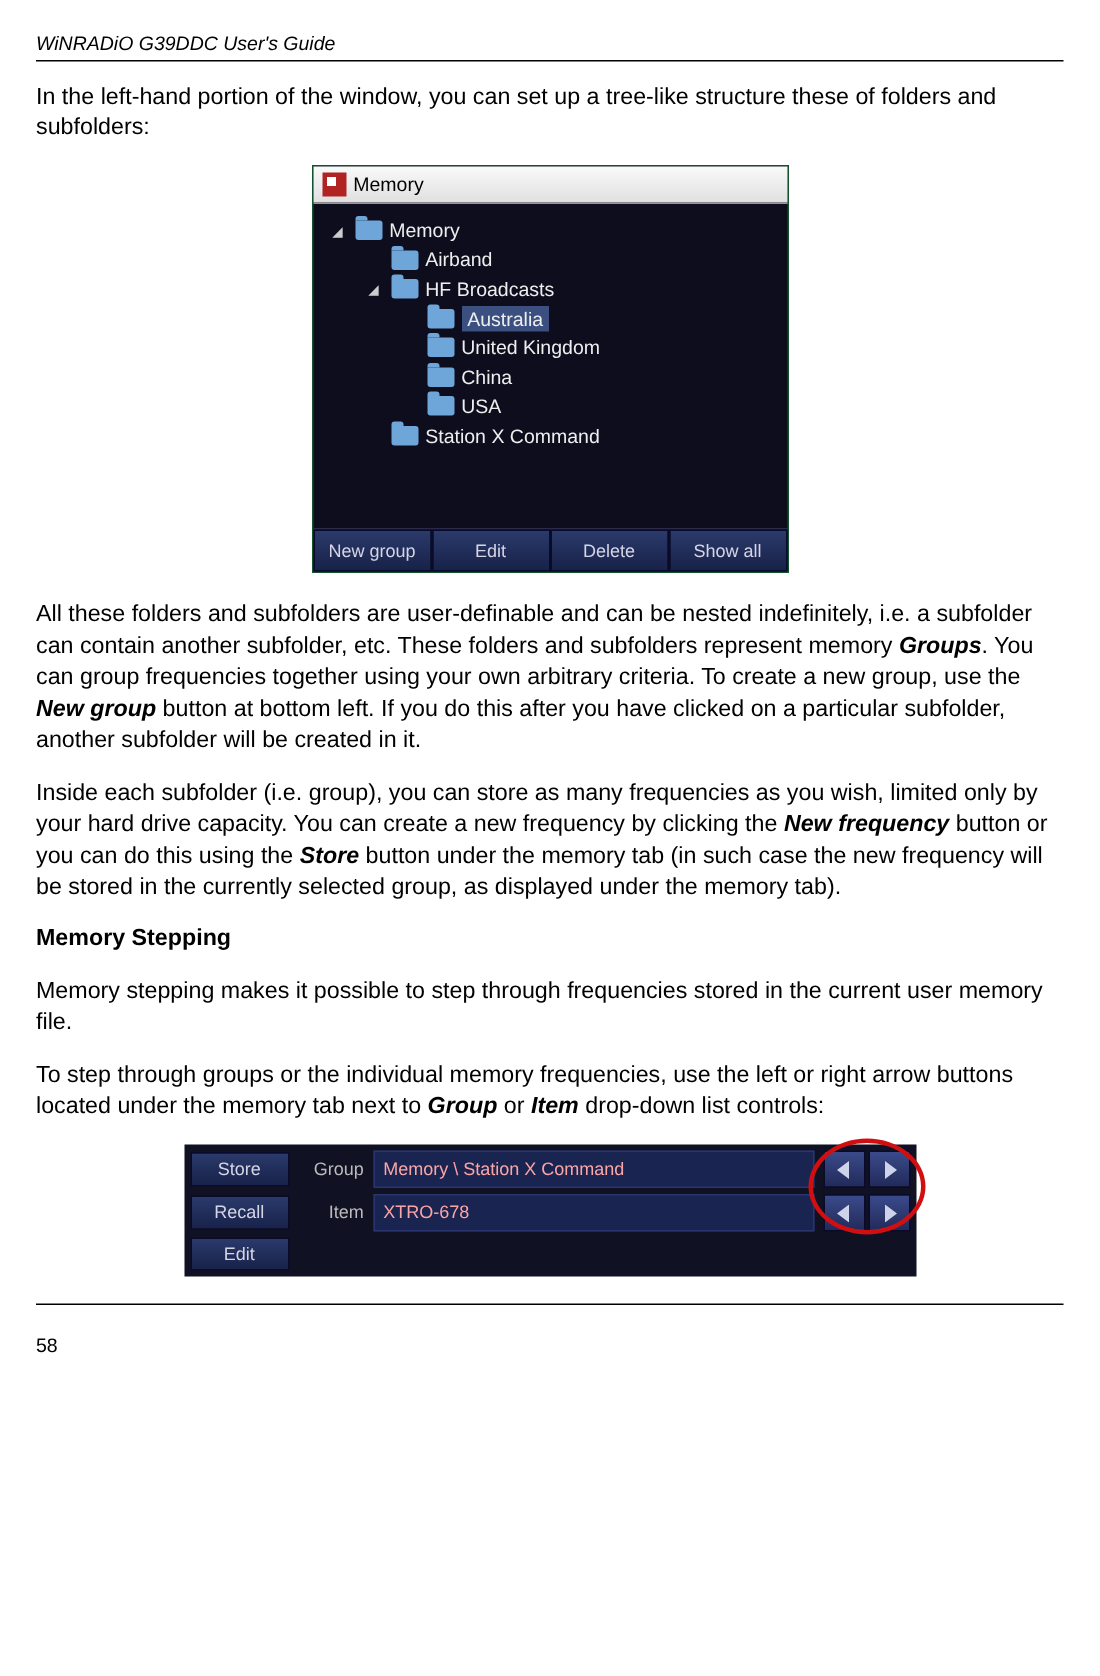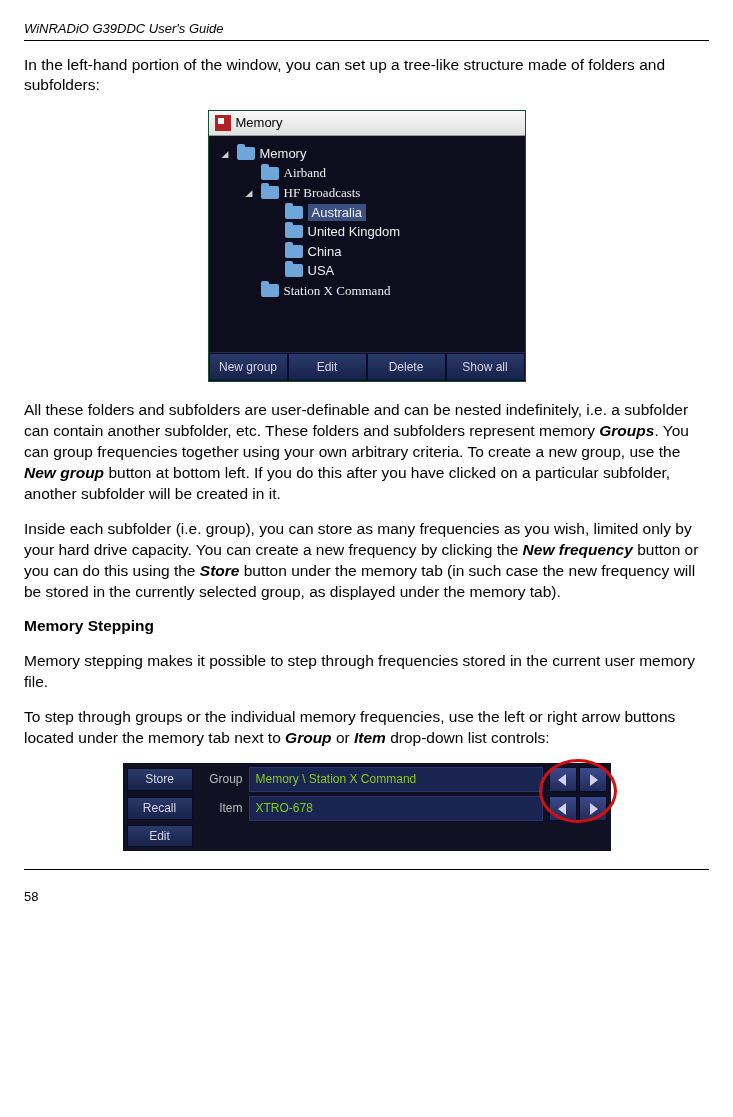--- a/index.html
+++ b/index.html
@@ -71,21 +71,21 @@
     min-height: 200px;
   }
   .tree-item {
     display: flex;
     align-items: center;
     gap: 5px;
     padding: 1px 0;
     position: relative;
   }
   .tree-indent-1 { padding-left: 14px; }
-  .tree-indent-2 { padding-left: 38px; font-family: Liberation Serif, serif; }
+  .tree-indent-2 { padding-left: 38px; }
   .tree-indent-3 { padding-left: 62px; }
   .tree-toggle {
     position: absolute;
     left: -2px;
     width: 9px;
     height: 9px;
     font-size: 9px;
     color: #ccc;
     display: flex;
     align-items: center;
@@ -161,21 +161,21 @@
     text-align: right;
     color: #bbb;
     font-size: 12px;
   }
   .field-value {
     flex: 1;
     background: #1a2450;
     border: 1px solid #2a3570;
     padding: 3px 6px;
     font-size: 12px;
-    color: #84cc16;
+    color: #fca5a5;
   }
   .arrow-group {
     display: flex;
     gap: 2px;
   }
   .arrow-btn {
     width: 26px;
     height: 23px;
     background: linear-gradient(to bottom, #3a4a8a, #222a5a);
     border: 1px solid #0a0a2a;
@@ -203,21 +203,21 @@
     margin-top: 12px;
     padding-top: 18px;
     font-size: 13px;
   }
 </style>
 </head>
 <body>
 
 <div class="header">WiNRADiO G39DDC User's Guide</div>
 
-<p>In the left-hand portion of the window, you can set up a tree-like structure made of folders and subfolders:</p>
+<p>In the left-hand portion of the window, you can set up a tree-like structure these of folders and subfolders:</p>
 
 <div class="figure-wrap">
   <div class="memory-window">
     <div class="memory-title">
       <span class="memory-title-icon"></span>
       <span>Memory</span>
     </div>
     <div class="tree">
       <div class="tree-item tree-indent-1">
         <span class="tree-toggle">◢</span>

